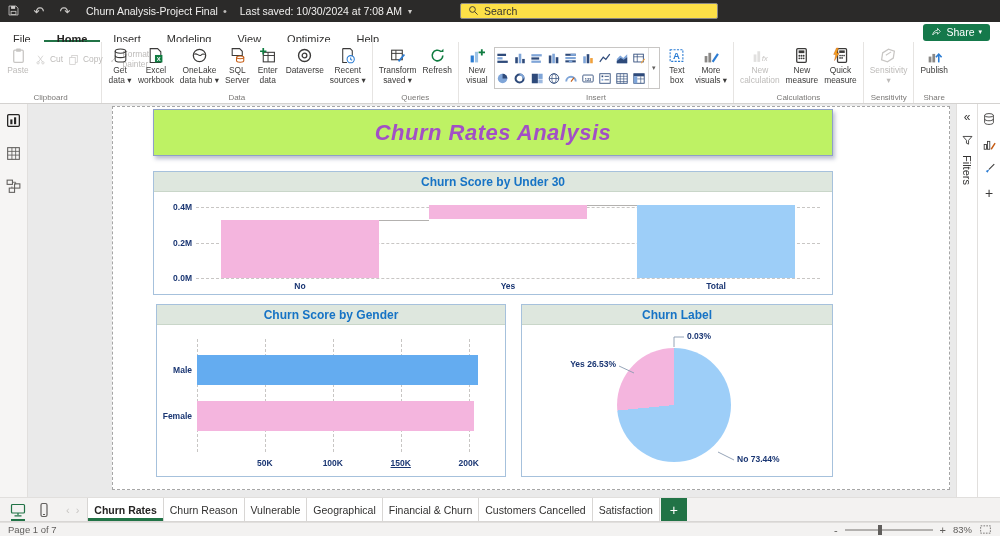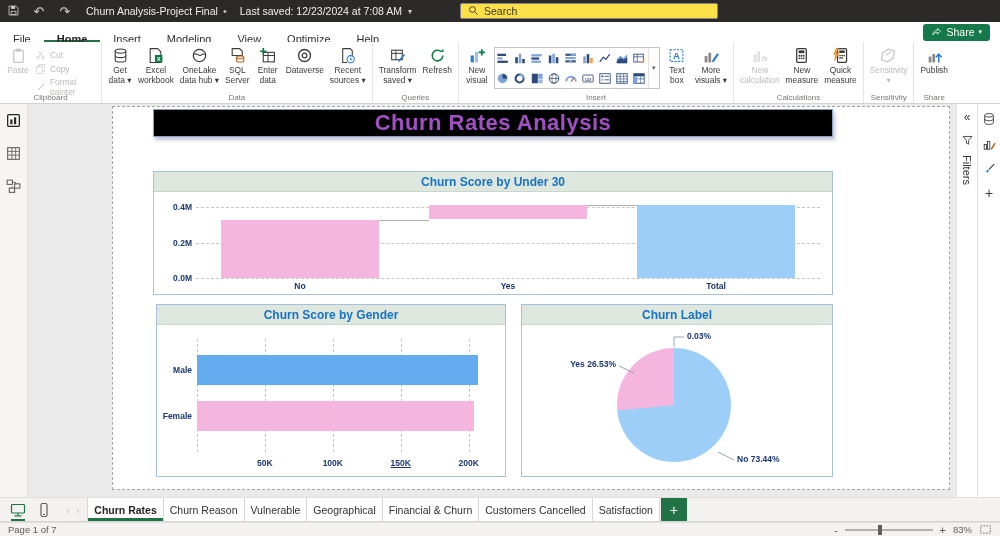--- a/index.html
+++ b/index.html
@@ -39,21 +39,21 @@
                  border-bottom:1px solid #D4D2D0; display:flex; }
   .rgroup { position:relative; height:100%; border-right:1px solid #E6E4E2; padding:2px 3px 12px 3px; display:flex; align-items:flex-start; }
   .rgroup-label { position:absolute; bottom:1px; left:0; width:100%; text-align:center; font-size:8px; color:#7A7876; }
   .rbtn { display:flex; flex-direction:column; align-items:center; padding:2px 3px; font-size:8.4px; color:#3B3A39;
           text-align:center; line-height:1.18; min-width:30px; }
   .rbtn .ic { height:19px; display:flex; align-items:center; }
   .rbtn .ic svg { width:17px; height:17px; }
   .rbtn .lbl { white-space:pre-line; margin-top:1px; }
   .rbtn.disabled { color:#BDBBB9; }
   .rbtn.disabled .ic { color:#C8C6C4; }
-  .clip-col { display:flex; flex-direction:column; gap:1px; padding-top:4px; }
+  .clip-col { display:flex; gap:1px; padding-top:4px; }
   .rsmall { display:flex; align-items:center; gap:4px; font-size:8.4px; color:#BDBBB9; padding:1px 2px; }
   .rsmall .ic { color:#C8C6C4; display:flex; }
   .rsmall .ic svg { width:11px; height:11px; }
   .gallery-wrap { display:flex; margin:3px 2px 0 2px; border:1px solid #C8C6C4; }
   .gallery { display:grid; grid-template-columns:repeat(9,17px); grid-auto-rows:20px; }
   .gcell { display:flex; align-items:center; justify-content:center; }
   .gcell svg { width:14px; height:13px; }
   .gallery-arrow { width:11px; border-left:1px solid #E1DFDD; display:flex; align-items:center; justify-content:center;
                    font-size:7px; color:#605E5C; }
   .ic-sens { color:#9CC3E5; }
@@ -63,23 +63,23 @@
   .left-rail { position:absolute; left:0; top:0; width:28px; height:100%; background:#F6F5F4; border-right:1px solid #E1DFDD;
                display:flex; flex-direction:column; align-items:center; padding-top:8px; gap:16px; }
   .left-rail .vicon { width:17px; height:17px; color:#605E5C; }
   .left-rail .vicon.active { color:#252423; }
   .left-rail .vicon svg { width:17px; height:17px; }
 
   .canvas { position:absolute; left:28px; top:0; width:926px; height:100%; background:#EAEAEA; }
   .report-page { position:absolute; left:84px; top:2px; width:838px; height:384px; background:#fff;
                  border:1px dashed #A6A6A6; }
 
-  .title-visual { position:absolute; left:40px; top:2px; width:680px; height:28px; background:#000000;
+  .title-visual { position:absolute; left:40px; top:2px; width:680px; height:47px; background:#bef264;
                   border:1px solid #8FA0C8; box-shadow:2px 3px 4px rgba(90,100,140,.4);
-                  display:flex; align-items:center; justify-content:center; }
+                  display:flex; align-items:center; justify-content:center;font-style:italic; }
   .title-visual .txt { font-size:22px; font-weight:bold; color:#A24FC6; letter-spacing:.5px; }
 
   .visual { position:absolute; background:#fff; border:1px solid #A6C1DC; }
   .visual-header { height:20px; line-height:20px; background:#DEE7DE; text-align:center; font-weight:bold;
                    font-size:12px; color:#1673C5; border-bottom:1px solid #C9D6C9; }
   #chart-waterfall { left:40px; top:64px; width:680px; height:124px; }
   #chart-bar { left:43px; top:197px; width:350px; height:173px; }
   #chart-pie { left:408px; top:197px; width:312px; height:173px; }
   .plot { position:absolute; left:0; top:0; right:0; bottom:0; }
 
@@ -142,21 +142,21 @@
         <span class="ic"><svg viewBox="0 0 16 16">
             <path d="M2.5 2.5h8.5l2.5 2.5v8.5h-11z" fill="none" stroke="currentColor"></path>
             <path d="M5 2.5h5v3.5H5z" fill="currentColor"></path>
             <rect x="5" y="9" width="6" height="4" fill="none" stroke="currentColor"></rect>
           </svg></span>
       </span>
     <span class="tbicon" style="font-size:13px;">↶</span>
     <span class="tbicon" style="font-size:13px;">↷</span>
     <span class="tb-title">Churn Analysis-Project Final</span>
     <span class="tb-sep">•</span>
-    <span class="tb-title">Last saved: 12/23/2024 at 7:08 AM</span>
+    <span class="tb-title">Last saved: 10/30/2024 at 7:08 AM</span>
     <span class="tb-caret">▾</span>
     <div class="searchbox">
       <span class="ic"><svg viewBox="0 0 16 16">
             <circle cx="6.5" cy="6.5" r="4.2" fill="none" stroke="currentColor" stroke-width="1.3"></circle>
             <path d="M9.8 9.8L14 14" stroke="currentColor" stroke-width="1.3"></path>
           </svg></span>
       <span>Search</span>
     </div>
   </div>
 

